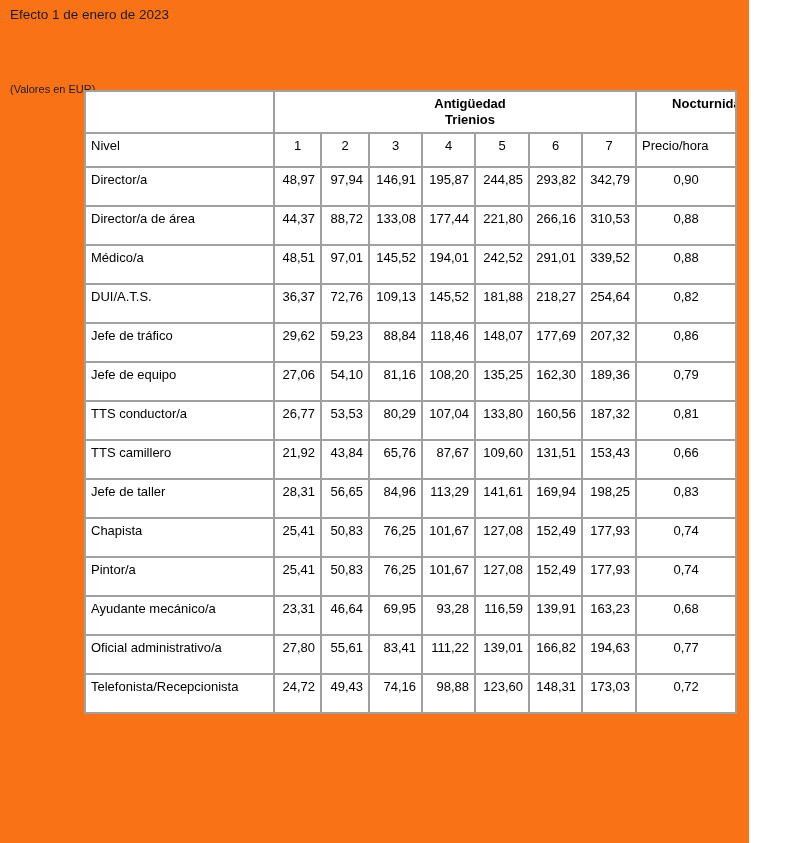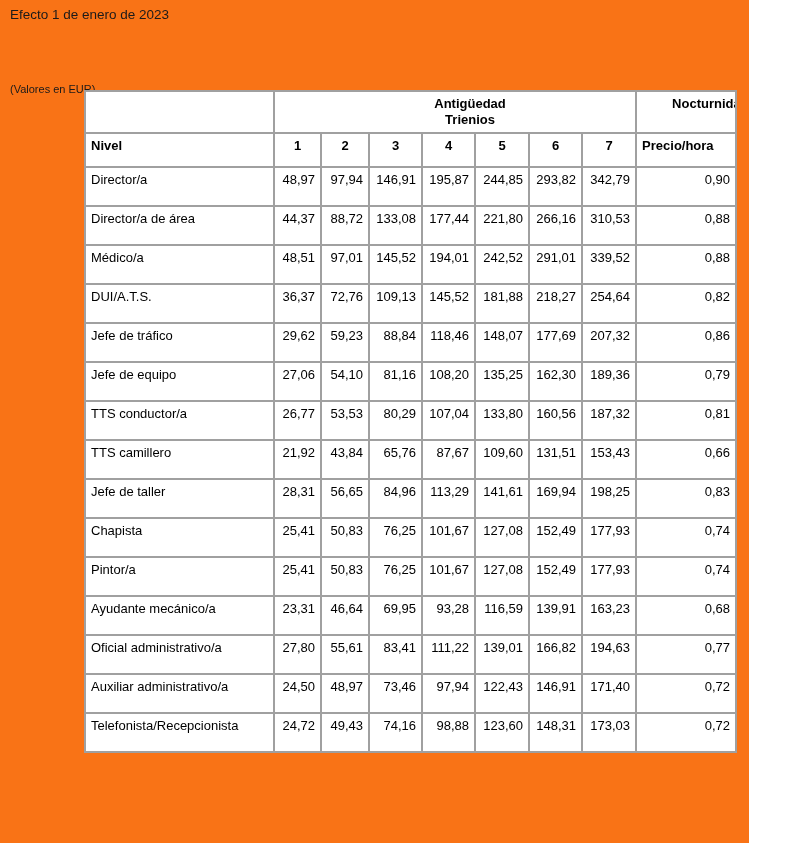--- a/index.html
+++ b/index.html
@@ -43,27 +43,27 @@
   }
   table.salary td {
     border: 2px solid #a0a0a0;
     vertical-align: top;
     background: #ffffff;
     padding: 4px 5px 4px 5px;
     overflow: hidden;
     white-space: nowrap;
   }
   tr.group-header-row td { height: 30px; padding-left: 35px; }
-  tr.column-header-row td { height: 24px; font-weight: bold; }
+  tr.column-header-row td { height: 24px; font-weight: normal; }
   tr.data-row td { height: 21px; padding-bottom: 12px; }
   .bold { font-weight: bold; }
   .center { text-align: center; }
   .left { text-align: left; }
   .num { text-align: right; padding-right: 5px; }
-  .precio { padding-right: 7px; }
+  .precio { padding-right: 7px; text-align: center; }
   .group-center { text-align: center; font-weight: bold; line-height: 16px; padding-top: 3px; }
 </style>
 </head>
 <body>
 
 <div class="page">
 
   <div class="title-line1">Efecto 1 de enero de 2023</div>
   <div class="title-line2">(Valores en EUR)</div>
 
@@ -238,31 +238,20 @@
     <td class="num">27,80</td>
     <td class="num">55,61</td>
     <td class="num">83,41</td>
     <td class="num">111,22</td>
     <td class="num">139,01</td>
     <td class="num">166,82</td>
     <td class="num">194,63</td>
     <td class="num precio">0,77</td>
   </tr>
         <tr class="data-row">
-    <td class="left">Auxiliar administrativo/a</td>
-    <td class="num">24,50</td>
-    <td class="num">48,97</td>
-    <td class="num">73,46</td>
-    <td class="num">97,94</td>
-    <td class="num">122,43</td>
-    <td class="num">146,91</td>
-    <td class="num">171,40</td>
-    <td class="num precio">0,72</td>
-  </tr>
-        <tr class="data-row">
     <td class="left">Telefonista/Recepcionista</td>
     <td class="num">24,72</td>
     <td class="num">49,43</td>
     <td class="num">74,16</td>
     <td class="num">98,88</td>
     <td class="num">123,60</td>
     <td class="num">148,31</td>
     <td class="num">173,03</td>
     <td class="num precio">0,72</td>
   </tr>

